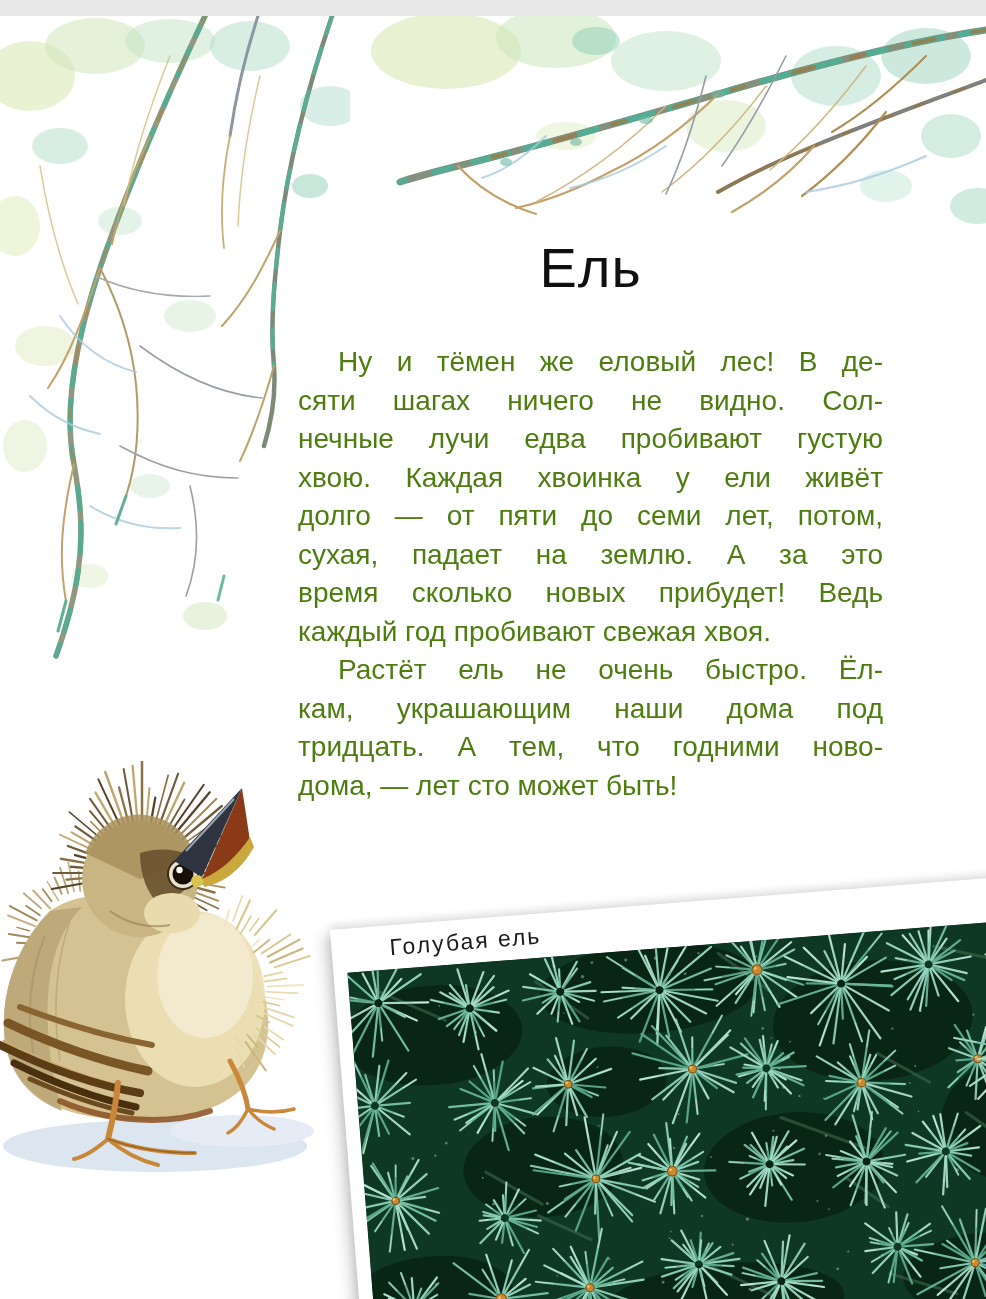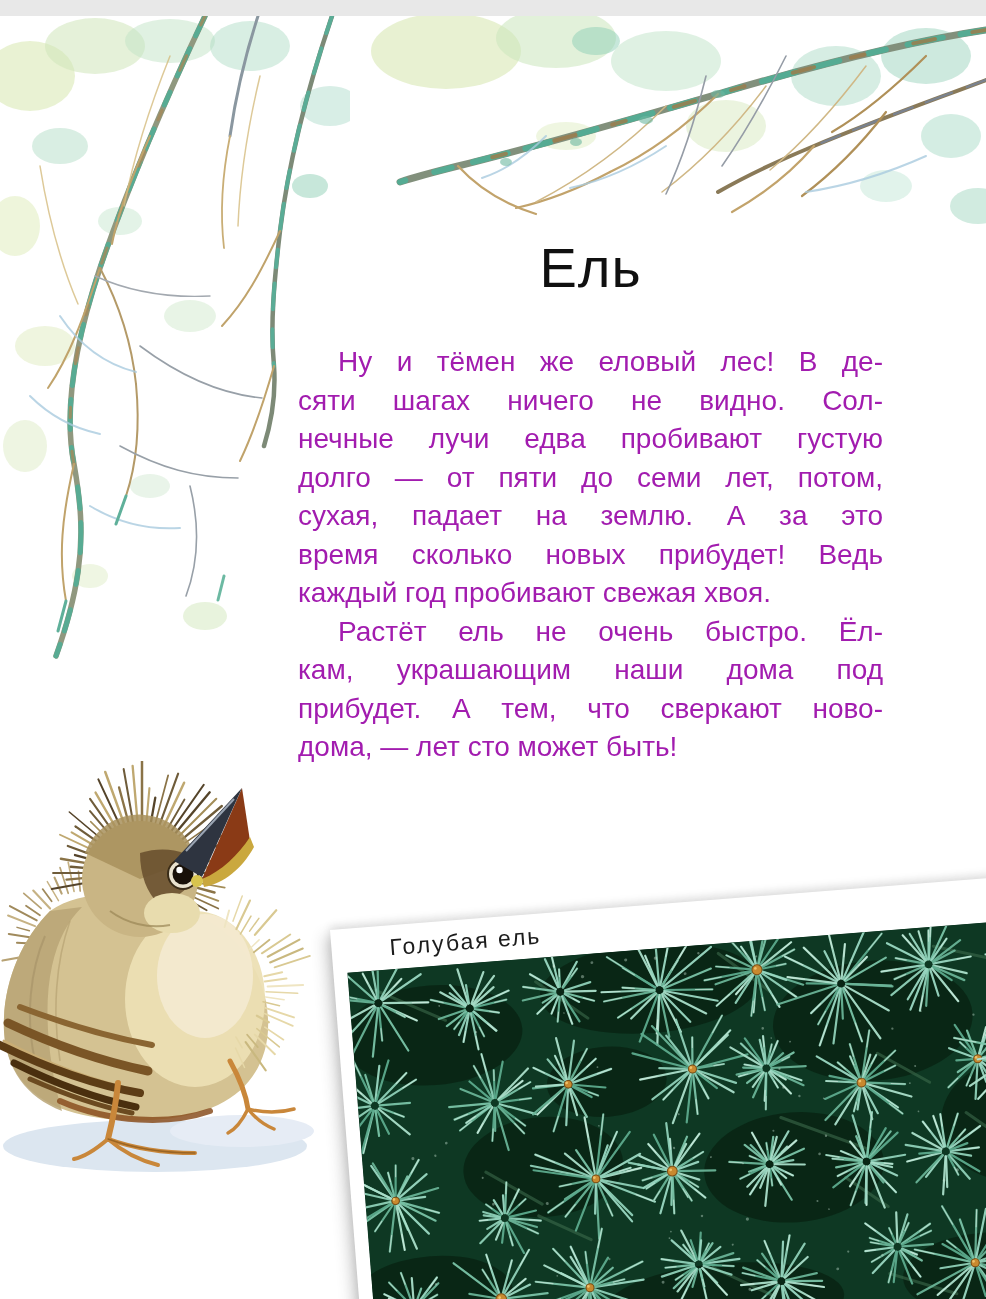--- a/index.html
+++ b/index.html
@@ -11,21 +11,21 @@
   .deco{position:absolute;pointer-events:none;}
   .deco.tl{left:0;top:0;}
   .deco.tr{right:0;top:0;}
   .title{
     position:absolute;left:298px;top:222px;width:585px;margin:0;
     text-align:center;font-weight:300;font-size:56px;line-height:60px;
     letter-spacing:1px;color:#101010;
   }
   .textblock{
     position:absolute;left:298px;top:327px;width:585px;
-    font-size:28px;line-height:38.5px;color:#a21caf;
+    font-size:28px;line-height:38.5px;color:#4d7c0f;
   }
   .line{text-align:justify;text-align-last:justify;}
   .line.end{text-align-last:left;}
   .line.indent{text-indent:40px;}
   .bird{position:absolute;left:-10px;top:745px;}
   .photo-card{
     position:absolute;left:330px;top:914px;width:714px;height:442px;
     background:#ffffff;box-sizing:border-box;padding:44px 0 0 14px;
     transform:rotate(-4.5deg);transform-origin:0 0;
     box-shadow:0 -4px 9px rgba(0,0,0,.10), -6px 6px 14px rgba(60,60,60,.25);
@@ -131,27 +131,28 @@
       <ellipse cx="140" cy="146" rx="6" ry="4" fill="#6db8a0" opacity="0.6"></ellipse>
     </g>
   </svg>
 
   <h1 class="title">Ель</h1>
 
   <div class="textblock">
     <div class="line indent">Ну и тёмен же еловый лес! В де-</div>
     <div class="line">сяти шагах ничего не видно. Сол-</div>
     <div class="line">нечные лучи едва пробивают густую</div>
+    <div class="line">хвою. Каждая хвоинка у ели живёт</div>
     <div class="line">долго — от пяти до семи лет, потом,</div>
     <div class="line">сухая, падает на землю. А за это</div>
     <div class="line">время сколько новых прибудет! Ведь</div>
     <div class="line end">каждый год пробивают свежая хвоя.</div>
     <div class="line indent">Растёт ель не очень быстро. Ёл-</div>
     <div class="line">кам, украшающим наши дома под</div>
-    <div class="line">прибудет. А тем, что сверкают ново-</div>
+    <div class="line">тридцать. А тем, что годними ново-</div>
     <div class="line end">дома, — лет сто может быть!</div>
   </div>
 
   <svg class="bird" width="330" height="430" viewBox="0 0 330 430">
     <g>
       <ellipse cx="165" cy="385" rx="152" ry="26" fill="#dce6f0"></ellipse>
       <ellipse cx="252" cy="370" rx="72" ry="16" fill="#e6ecf5"></ellipse>
     </g>
     <g id="bird-back-fluff">
         <line x1="90.1900929126242" y1="130.02251041987213" x2="88.46139019147807" y2="110.26334790124606" stroke="#b7a274" stroke-width="1.71" stroke-linecap="round"></line>

